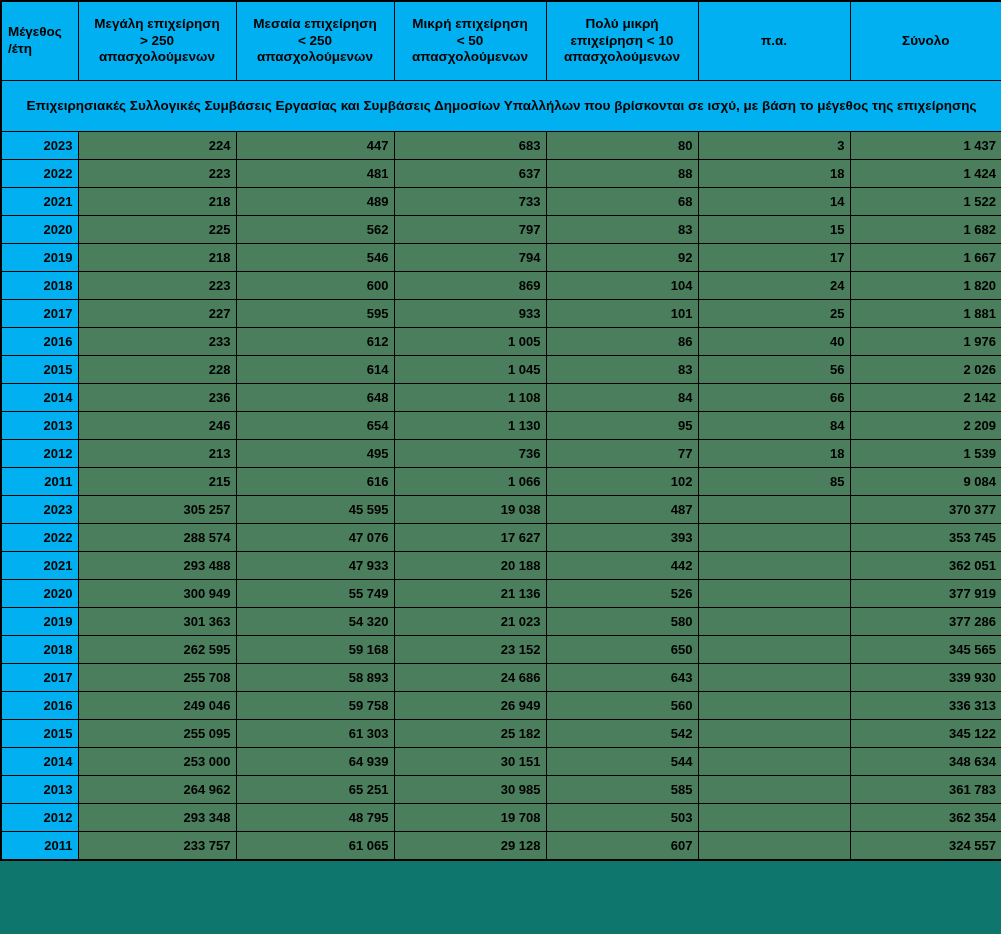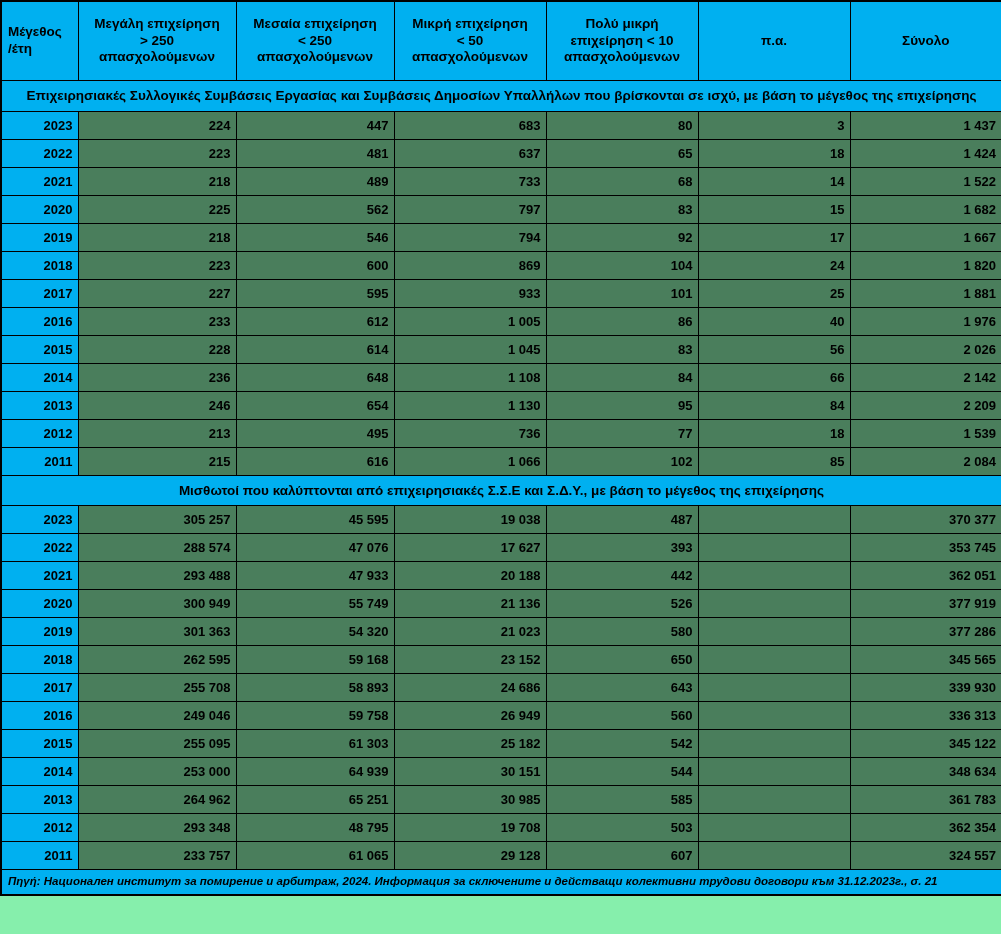--- a/index.html
+++ b/index.html
@@ -10,21 +10,21 @@
   body {
     width: 1001px;
     height: 934px;
     font-family: "Liberation Sans", sans-serif;
     color: #000000;
   }
   #sheet {
     width: 1001px;
     height: 934px;
     box-sizing: border-box;
-    background: #86efac;
+    background: #0f766e;
     overflow: hidden;
   }
   table.data {
     border-collapse: collapse;
     table-layout: fixed;
     width: 1001px;
     border: 2px solid #000000;
   }
   table.data td, table.data th {
     border: 1px solid #000000;
@@ -52,21 +52,21 @@
   }
   
   tr.section td {
     background: #00b0f0;
     color: #000000;
     text-align: center;
     font-size: 13.5px;
     font-weight: bold;
     white-space: normal;
     line-height: 1.3;
-    padding: 6px 10px;
+    padding: 16px 10px;
   }
   
   td.year {
     background: #00b0f0;
     color: #000000;
     text-align: right;
     padding-left: 6px;
     font-size: 13.5px;
   }
   td.num {
@@ -157,21 +157,21 @@
         <td class="num">683</td>
         <td class="num">80</td>
         <td class="num">3</td>
         <td class="num">1 437</td>
       </tr>
       <tr class="datarow">
         <td class="year">2022</td>
         <td class="num">223</td>
         <td class="num">481</td>
         <td class="num">637</td>
-        <td class="num">65</td>
+        <td class="num">88</td>
         <td class="num">18</td>
         <td class="num">1 424</td>
       </tr>
       <tr class="datarow">
         <td class="year">2021</td>
         <td class="num">218</td>
         <td class="num">489</td>
         <td class="num">733</td>
         <td class="num">68</td>
         <td class="num">14</td>
@@ -258,26 +258,23 @@
         <td class="num">18</td>
         <td class="num">1 539</td>
       </tr>
       <tr class="datarow">
         <td class="year">2011</td>
         <td class="num">215</td>
         <td class="num">616</td>
         <td class="num">1 066</td>
         <td class="num">102</td>
         <td class="num">85</td>
-        <td class="num">2 084</td>
-      </tr>
-
-      <tr class="section">
-        <td colspan="7">Μισθωτοί που καλύπτονται από επιχειρησιακές Σ.Σ.Ε και Σ.Δ.Υ., με βάση το μέγεθος της επιχείρησης</td>
-      </tr>
+        <td class="num">9 084</td>
+      </tr>
+
 
       <tr class="datarow">
         <td class="year">2023</td>
         <td class="num">305 257</td>
         <td class="num">45 595</td>
         <td class="num">19 038</td>
         <td class="num">487</td>
         <td class="num empty"></td>
         <td class="num">370 377</td>
       </tr>
@@ -383,18 +380,15 @@
       <tr class="datarow">
         <td class="year">2011</td>
         <td class="num">233 757</td>
         <td class="num">61 065</td>
         <td class="num">29 128</td>
         <td class="num">607</td>
         <td class="num empty"></td>
         <td class="num">324 557</td>
       </tr>
 
-      <tr class="note">
-        <td colspan="7">Πηγή: Национален институт за помирение и арбитраж, 2024. Информация за сключените и действащи колективни трудови договори към 31.12.2023г., σ. 21</td>
-      </tr>
     </tbody>
   </table>
 </div>
 
 </body></html>

